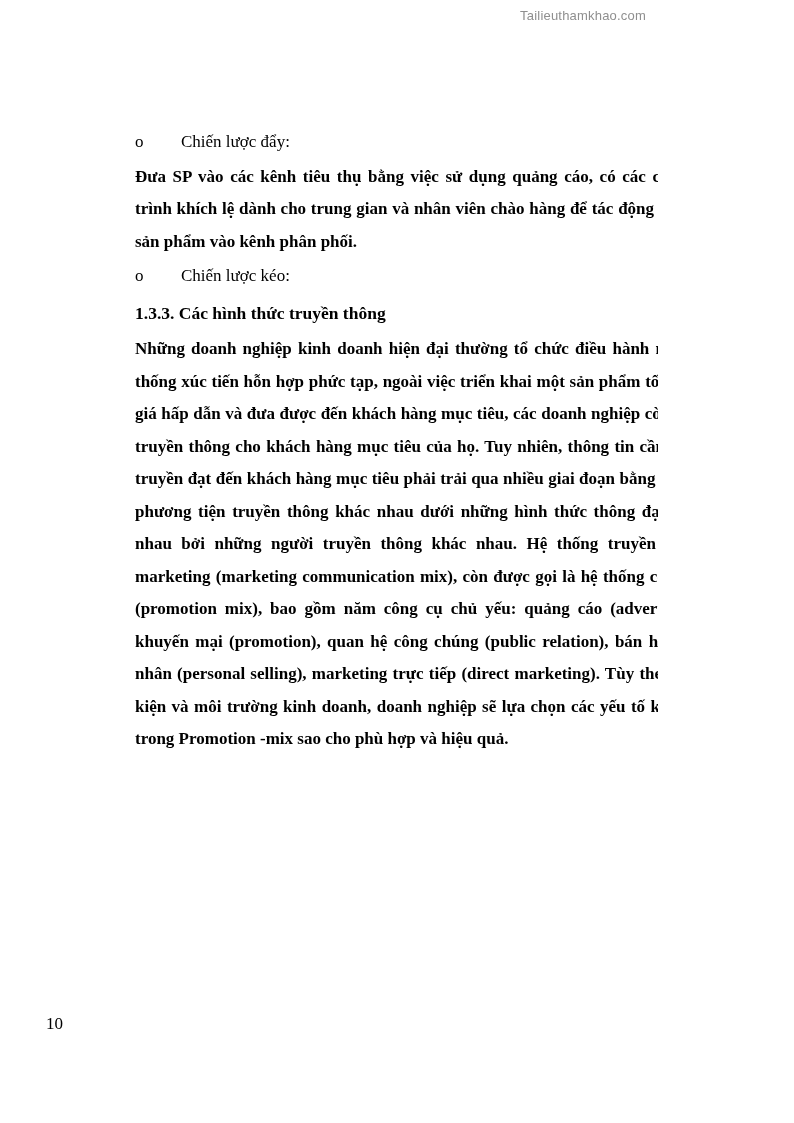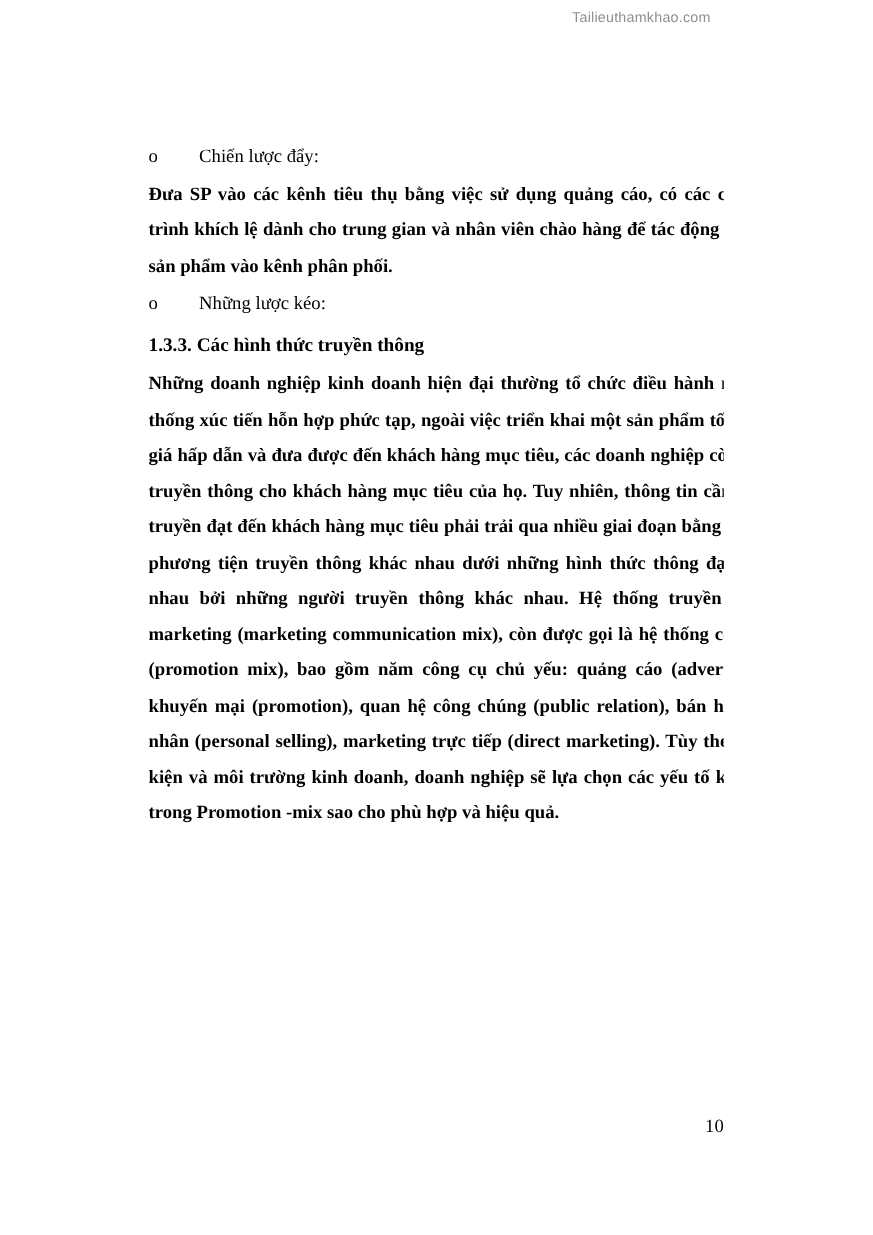--- a/index.html
+++ b/index.html
@@ -54,21 +54,21 @@
     font-size: 17.5px;
     font-weight: bold;
     line-height: 32.5px;
     margin: 4px 0 4px 0;
   }
   .page-number {
     position: absolute;
     left: 0;
     right: 0;
     top: 1014px;
-    text-align: right;
+    text-align: left;
     font-size: 17px;
     margin-left: 46px;
   }
 </style>
 </head>
 <body>
 
 <div class="page">
 
   <div class="watermark">Tailieuthamkhao.com</div>
@@ -78,21 +78,21 @@
     <div class="bullet">
       <span class="marker">o</span>
       <span class="label">Chiến lược đẩy:</span>
     </div>
 
     <p class="para">Đưa SP vào các kênh tiêu thụ bằng việc sử dụng quảng cáo, có các chương trình khích lệ dành cho trung gian và nhân viên chào hàng để tác động và đây sản phẩm vào kênh phân phối.</p>
 
 
     <div class="bullet">
       <span class="marker">o</span>
-      <span class="label">Những lược kéo:</span>
+      <span class="label">Chiến lược kéo:</span>
     </div>
 
 
 
     <div class="heading">1.3.3. Các hình thức truyền thông</div>
 
     <p class="para">Những doanh nghiệp kinh doanh hiện đại thường tổ chức điều hành một hệ thống xúc tiến hỗn hợp phức tạp, ngoài việc triển khai một sản phẩm tốt, định giá hấp dẫn và đưa được đến khách hàng mục tiêu, các doanh nghiệp còn phải truyền thông cho khách hàng mục tiêu của họ. Tuy nhiên, thông tin cần được truyền đạt đến khách hàng mục tiêu phải trải qua nhiều giai đoạn bằng những phương tiện truyền thông khác nhau dưới những hình thức thông đạt khác nhau bởi những người truyền thông khác nhau.  Hệ thống truyền thông marketing (marketing communication mix), còn được gọi là hệ thống cổ động (promotion mix), bao gồm năm công cụ chủ yếu: quảng cáo (advertising), khuyến mại (promotion), quan hệ công chúng (public relation), bán hàng cá nhân (personal selling), marketing trực tiếp (direct marketing). Tùy theo điều kiện và môi trường kinh doanh, doanh nghiệp sẽ lựa chọn các yếu tố kết hợp trong Promotion -mix sao cho phù hợp và hiệu quả.</p>
 
   </div>
 

